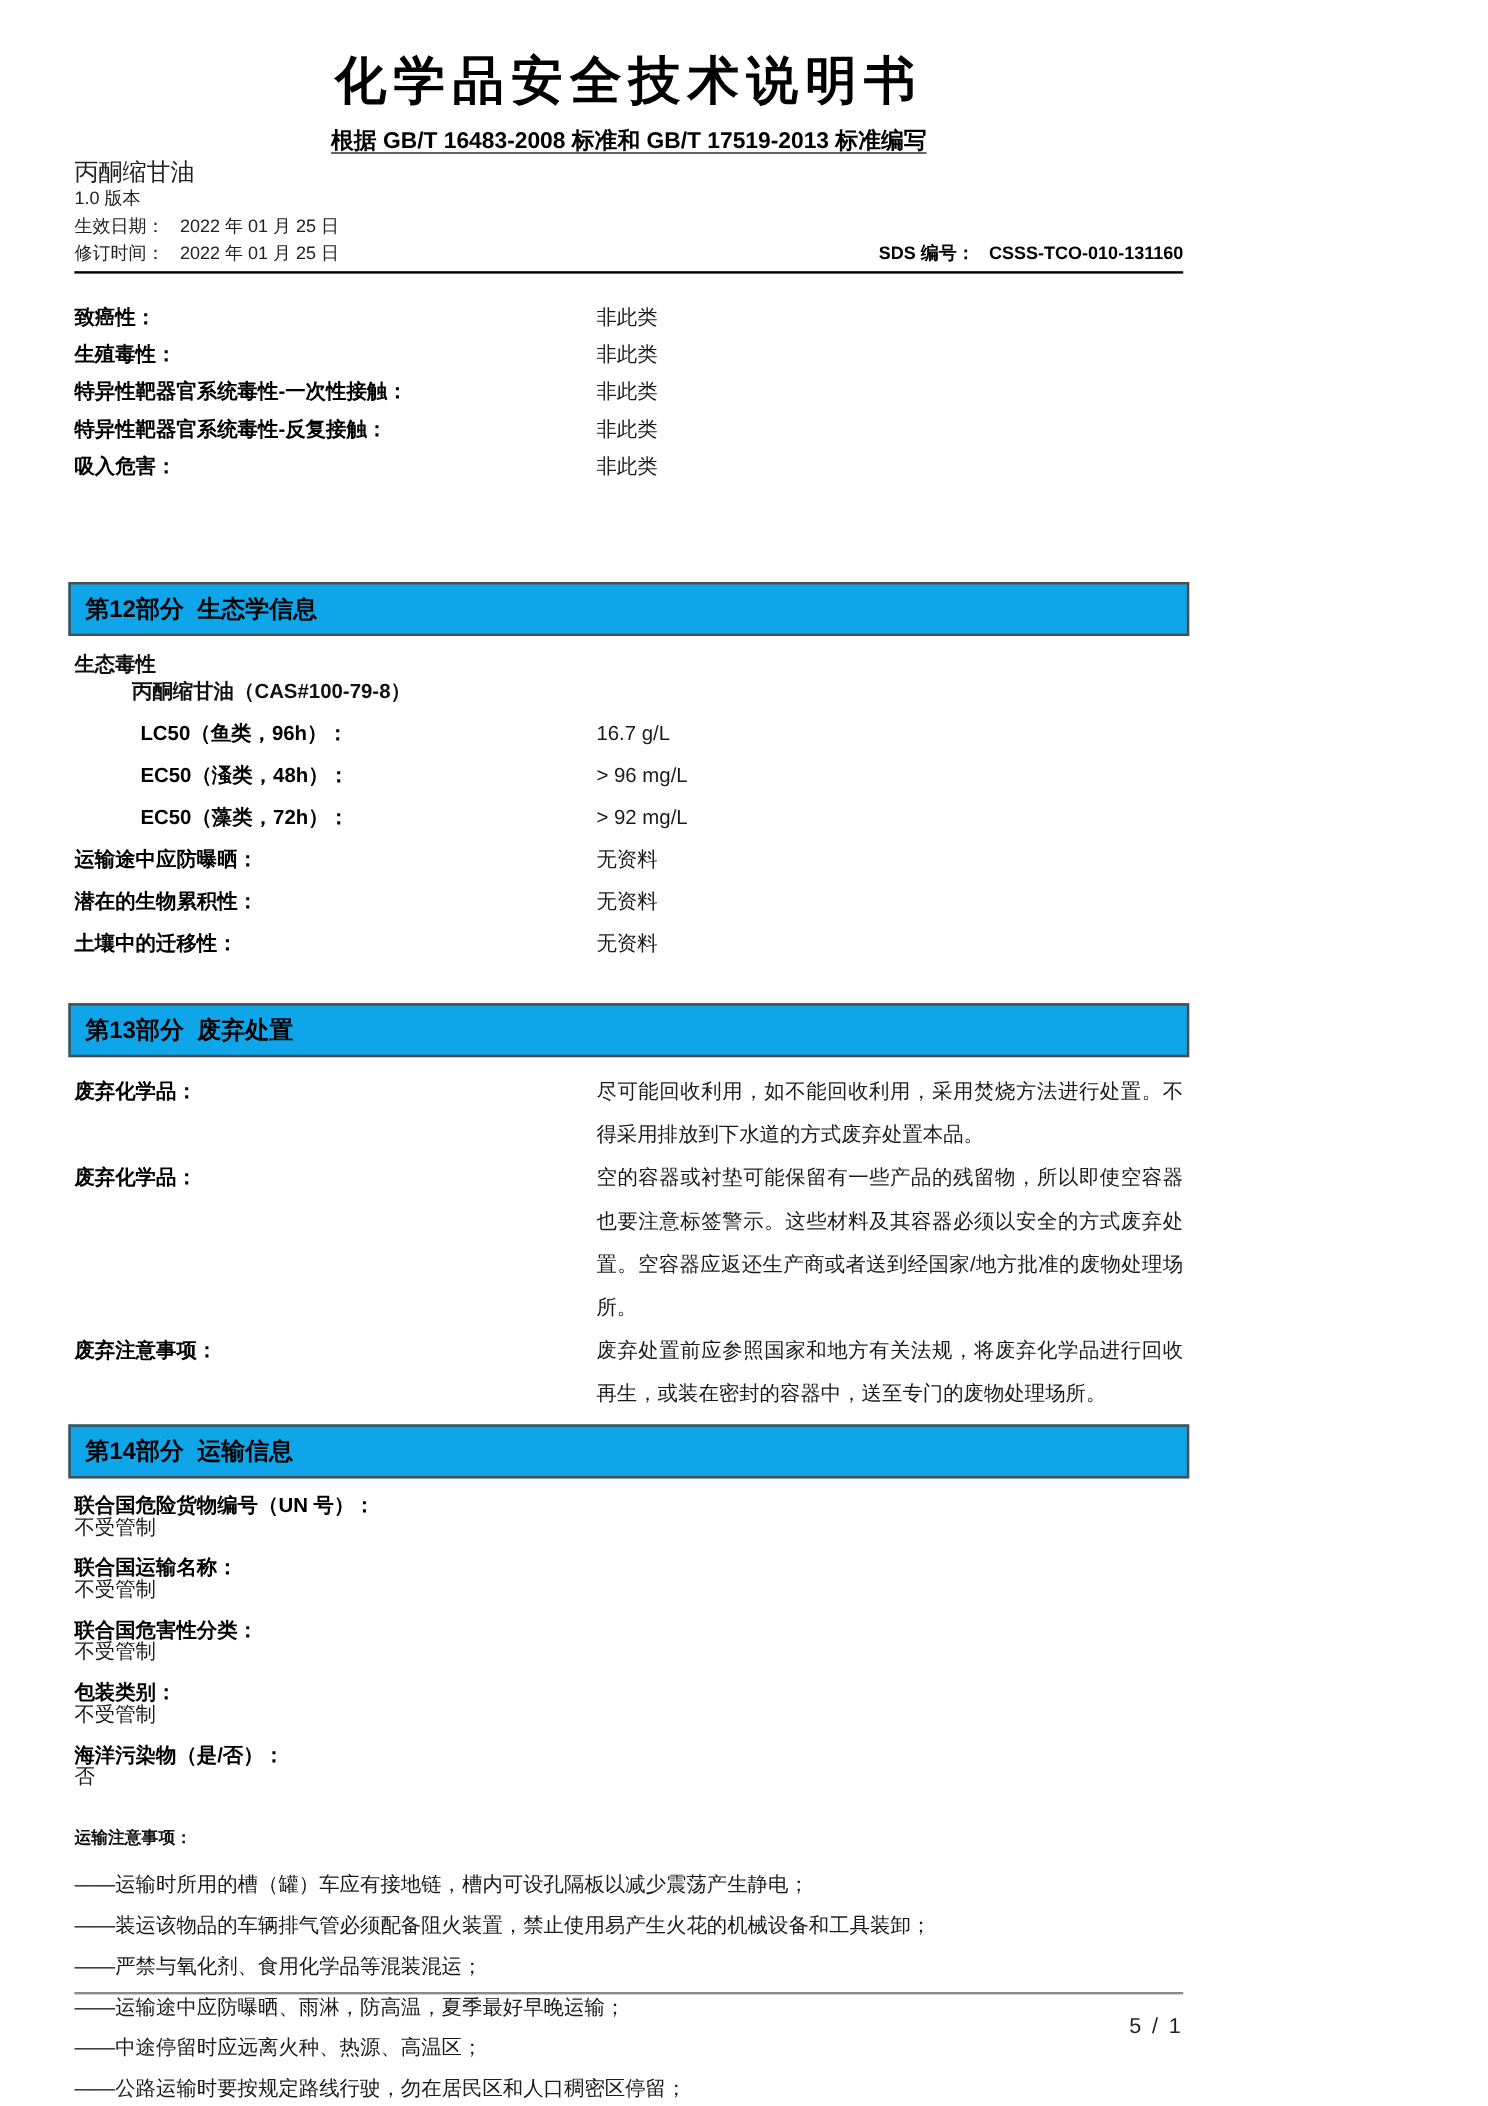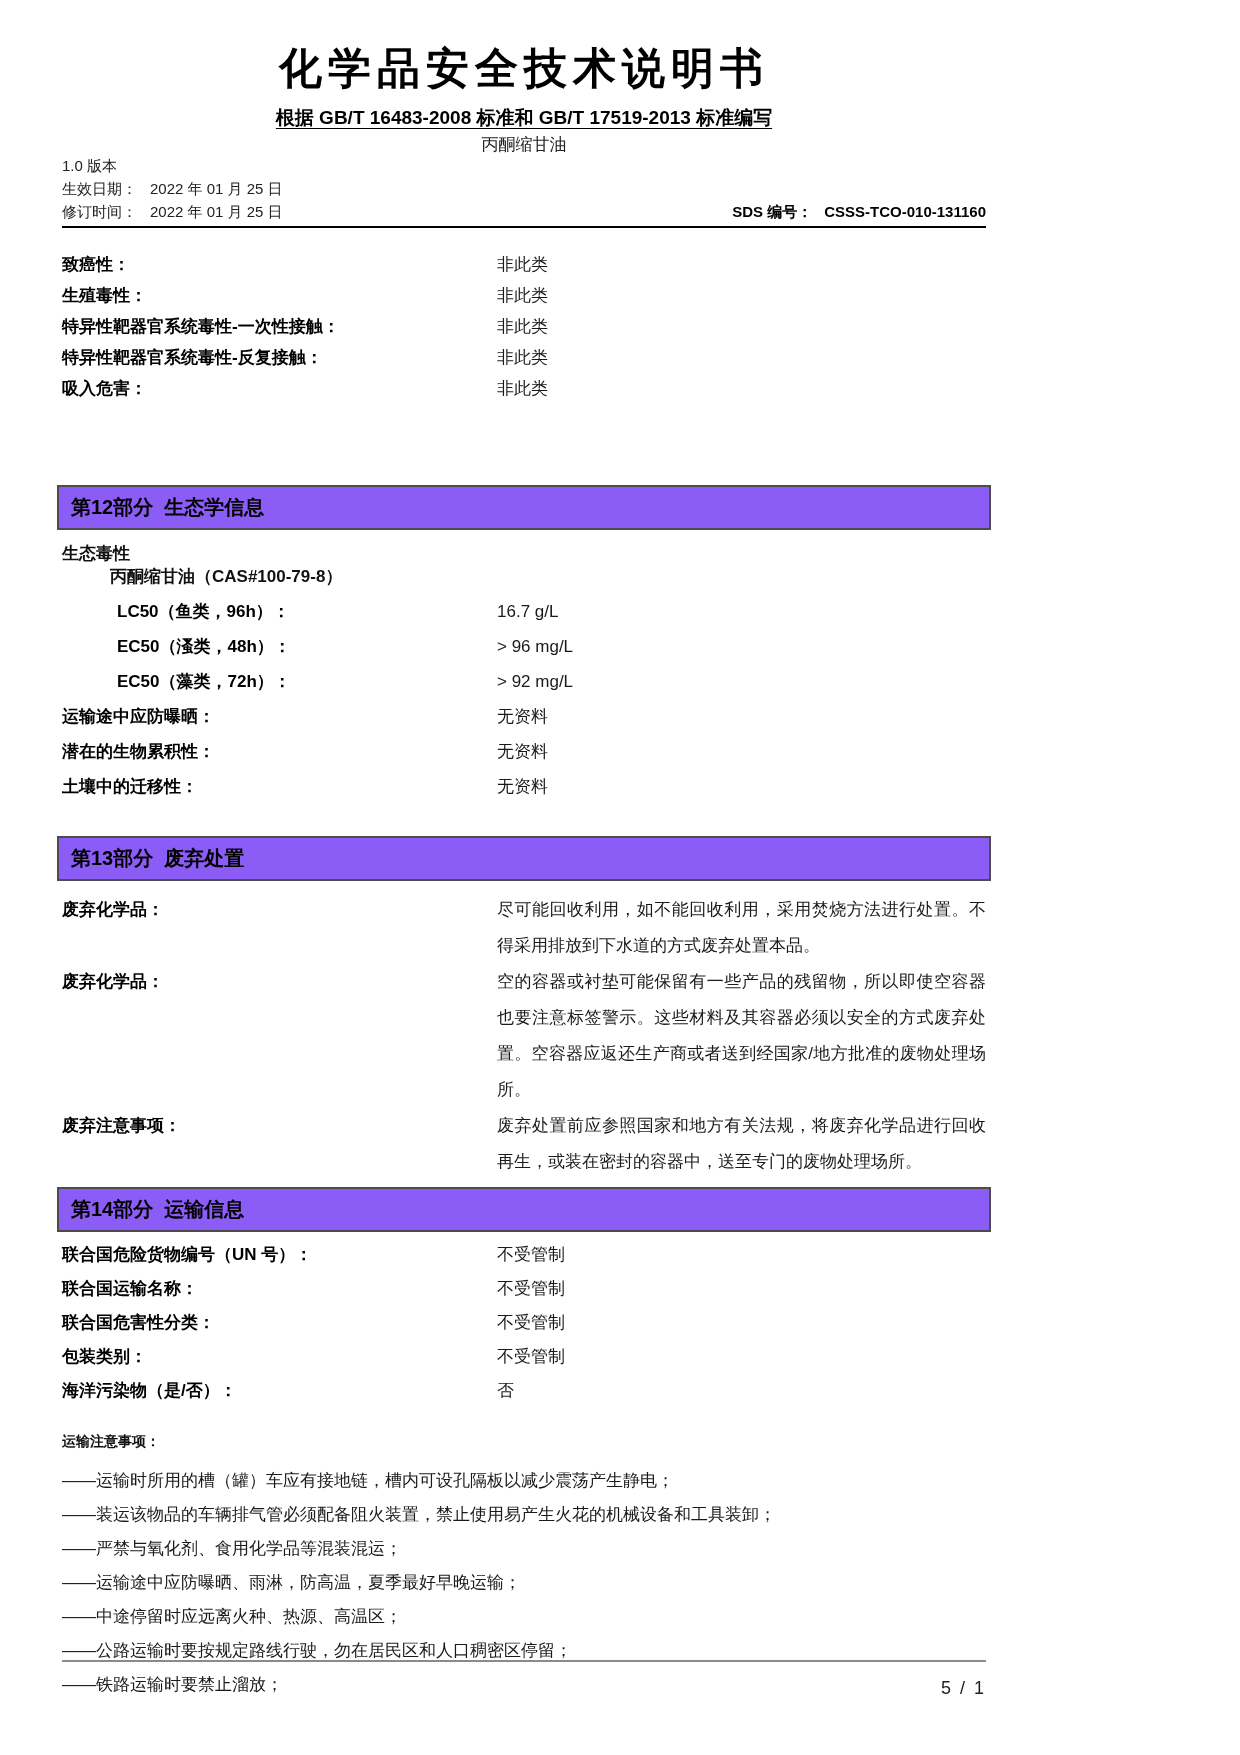--- a/index.html
+++ b/index.html
@@ -28,22 +28,22 @@
     margin-top:12px;
     text-align:center;
     font-size:19px; font-weight:bold;
     line-height:24px;
     text-decoration:underline;
     text-underline-offset:4px;
     color:#000;
   }
   .doc-product {
     margin-top:5px;
-    text-align:center;
-    font-size:17px; line-height:19px;
+    text-align:left;
+    font-size:20px; line-height:19px;
     color:#222;
   }
   .meta { font-size:15px; line-height:19px; color:#222; }
   .meta-version { margin-top:2px; }
   .meta-row { margin-top:4px; display:flex; align-items:baseline; }
   .meta-row .mlabel { display:inline-block; width:88px; }
   .meta-row2 { margin-top:4px; display:flex; justify-content:space-between; align-items:baseline; }
   .meta-left { display:flex; align-items:baseline; }
   .meta-left .mlabel { display:inline-block; width:88px; }
   .sds-no { font-weight:bold; font-size:15px; color:#000; }
@@ -53,21 +53,21 @@
   
   .kv { display:flex; font-size:17px; line-height:18px; margin-bottom:13px; }
   .kv .k { width:435px; font-weight:bold; color:#000; flex:none; }
   .kv .v { flex:1; color:#1a1a1a; }
   .blockA { margin-top:28px; }
 
   
   .bar {
     margin:0 -5px;
     height:45px;
-    background:#8b5cf6;
+    background:#0ea5e9;
     border:2px solid #4c4c4c;
     display:flex; align-items:center;
     padding-left:12px;
   }
   .bar-title {
     font-size:20px; font-weight:bold; color:#000;
     white-space:pre-wrap;
   }
   .bar-12 { margin-top:87px; }
   .bar-13 { margin-top:40px; }
@@ -82,21 +82,21 @@
   .kv.wide { margin-bottom:17px; }
 
   
   .kv13 { display:flex; font-size:17px; }
   .kv13 .k { width:435px; font-weight:bold; color:#000; flex:none; line-height:36px; }
   .kv13 .v { flex:1; color:#1a1a1a; line-height:36px; text-align:justify; }
   .s13-rows { margin-top:11px; }
 
   
   .s14-rows { margin-top:14px; }
-  .kv.s14 { margin-bottom:16px; }
+  .kv.s14 { margin-bottom:16px;flex-direction:column; }
   .notes-label { margin-top:32px; font-size:14px; line-height:18px; font-weight:bold; }
   .notes { margin-top:14px; }
   .note-line { font-size:17px; line-height:34px; color:#1a1a1a; }
 
   
   .footer { position:absolute; left:62px; right:62px; top:1660px; }
   .rule-bottom { height:2px; background:#8a8a8a; }
   .pagenum { margin-top:16px; text-align:right; font-size:18px; color:#222; letter-spacing:2px; }
 </style>
 </head>

